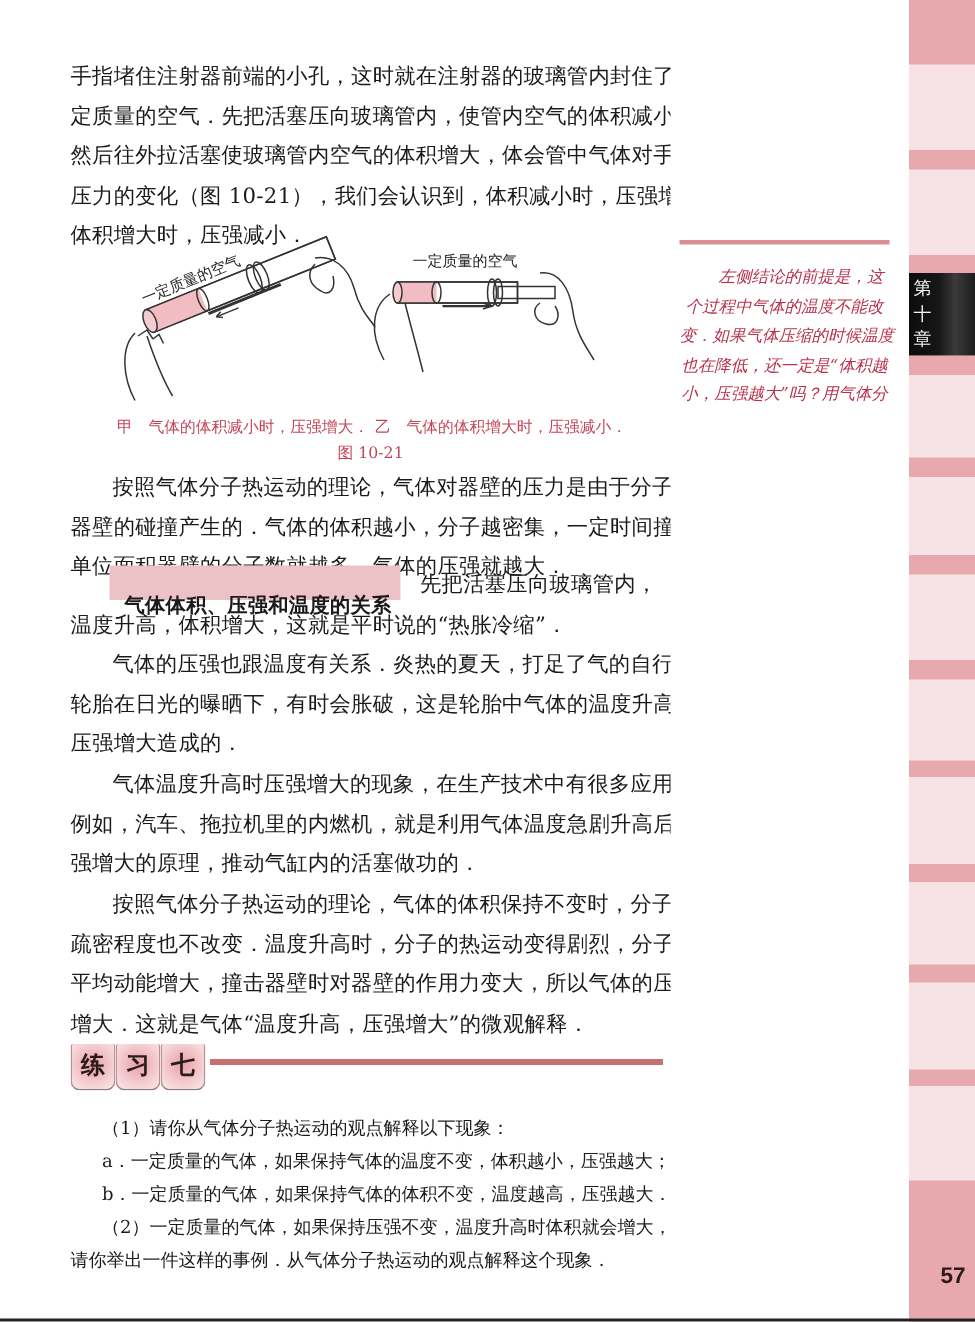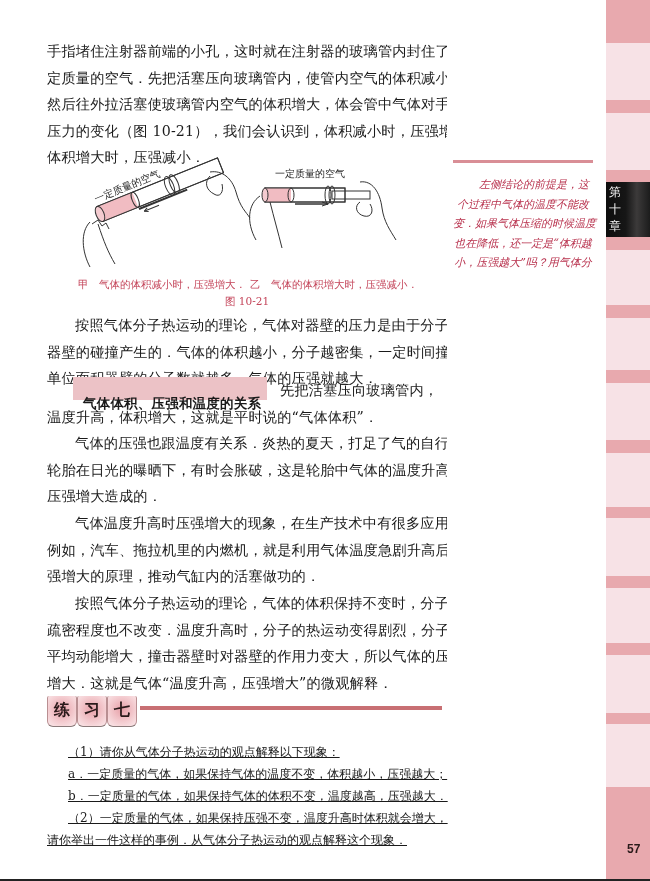--- a/index.html
+++ b/index.html
@@ -50,39 +50,39 @@
   .chapter-box {
     position: absolute; left: 606px; top: 182px; width: 44px; height: 55px;
     background: linear-gradient(90deg, #0d0d0d 0%, #161616 45%, #3c3a3a 70%, #1c1c1c 100%);
   }
   .chapter-box .ch {
     position: absolute; left: 3px; font-size: 12px; color: #f2f2f2;
     font-family: "DejaVu Sans", sans-serif; line-height: 14px;
   }
   .page-number {
     position: absolute; left: 627px; top: 842px;
-    font-family: "Liberation Sans", sans-serif; font-weight: bold; font-size: 12px; color: #2a1a1a;
+    font-family: "Liberation Sans", sans-serif; font-weight: bold; font-size: 15px; color: #2a1a1a;
   }
 
   
   .ex-tile {
     position: absolute; top: 696px; width: 28px; height: 30px;
     background: radial-gradient(circle at 50% 45%, #e7a0a8 0%, #f4cdd1 60%, #fbe9eb 100%);
     border-left: 1px solid #b98f92; border-right: 1px solid #b98f92;
     border-bottom: 1px solid #8a7a7a; border-radius: 2px 2px 6px 6px;
   }
   .ex-tile span {
     position: absolute; left: 0; right: 0; top: 4px; text-align: center;
     font-family: "DejaVu Sans", sans-serif; font-weight: bold; font-size: 16px; color: #2a1a1a;
   }
   .ex-rule { position: absolute; left: 140px; top: 706px; width: 302px; height: 4px; background: #c86f73; }
 
   .exercise {
     position: absolute; left: 47px; width: 400px;
-    font-size: 12px; line-height: 22px; color: #1a1a1a; text-decoration: underline;
+    font-size: 12px; line-height: 22px; color: #1a1a1a;
   }
   .exercise .line { display: block; white-space: nowrap; }
 
   .bottom-bar { position: absolute; left: 0; top: 879px; width: 650px; height: 2px; background: #222; }
 </style>
 </head>
 <body>
 
 <div class="page">
 
@@ -145,21 +145,21 @@
     <span class="line" style="padding-left:28px;">按照气体分子热运动的理论，气体对器壁的压力是由于分子对</span>
     <span class="line">器壁的碰撞产生的．气体的体积越小，分子越密集，一定时间撞到</span>
     <span class="line">单位面积器壁的分子数就越多，气体的压强就越大．</span>
   </div>
 
   <div class="section-head">
     <span>气体体积、压强和温度的关系</span>
   </div>
   <div class="para" style="top:377px;">
     <span class="line" style="padding-left:233px;">先把活塞压向玻璃管内，</span>
-    <span class="line">温度升高，体积增大，这就是平时说的“气体体积”．</span>
+    <span class="line">温度升高，体积增大，这就是平时说的“热胀冷缩”．</span>
   </div>
 
   <div class="para" style="top:430px;">
     <span class="line" style="padding-left:28px;">气体的压强也跟温度有关系．炎热的夏天，打足了气的自行车</span>
     <span class="line">轮胎在日光的曝晒下，有时会胀破，这是轮胎中气体的温度升高，</span>
     <span class="line">压强增大造成的．</span>
   </div>
 
   <div class="para" style="top:510px;">
     <span class="line" style="padding-left:28px;">气体温度升高时压强增大的现象，在生产技术中有很多应用．</span>

